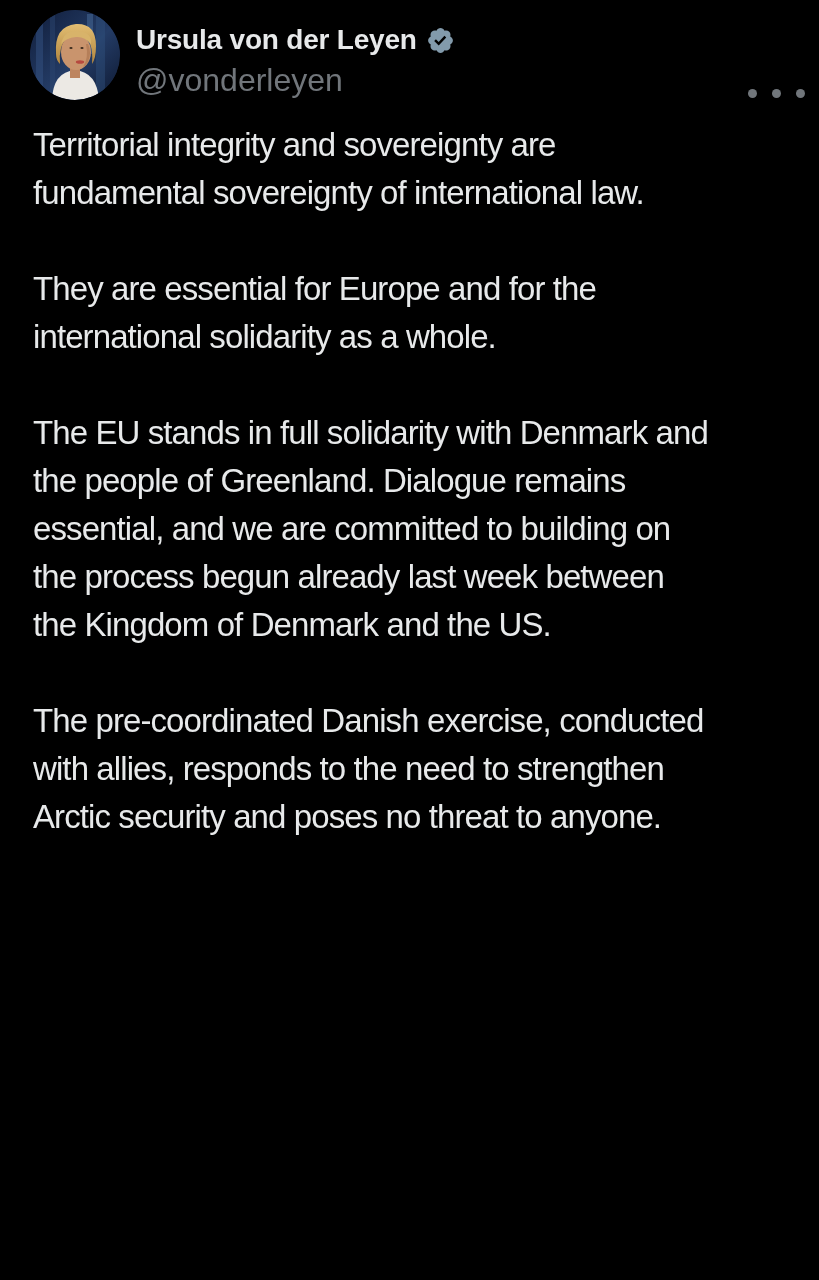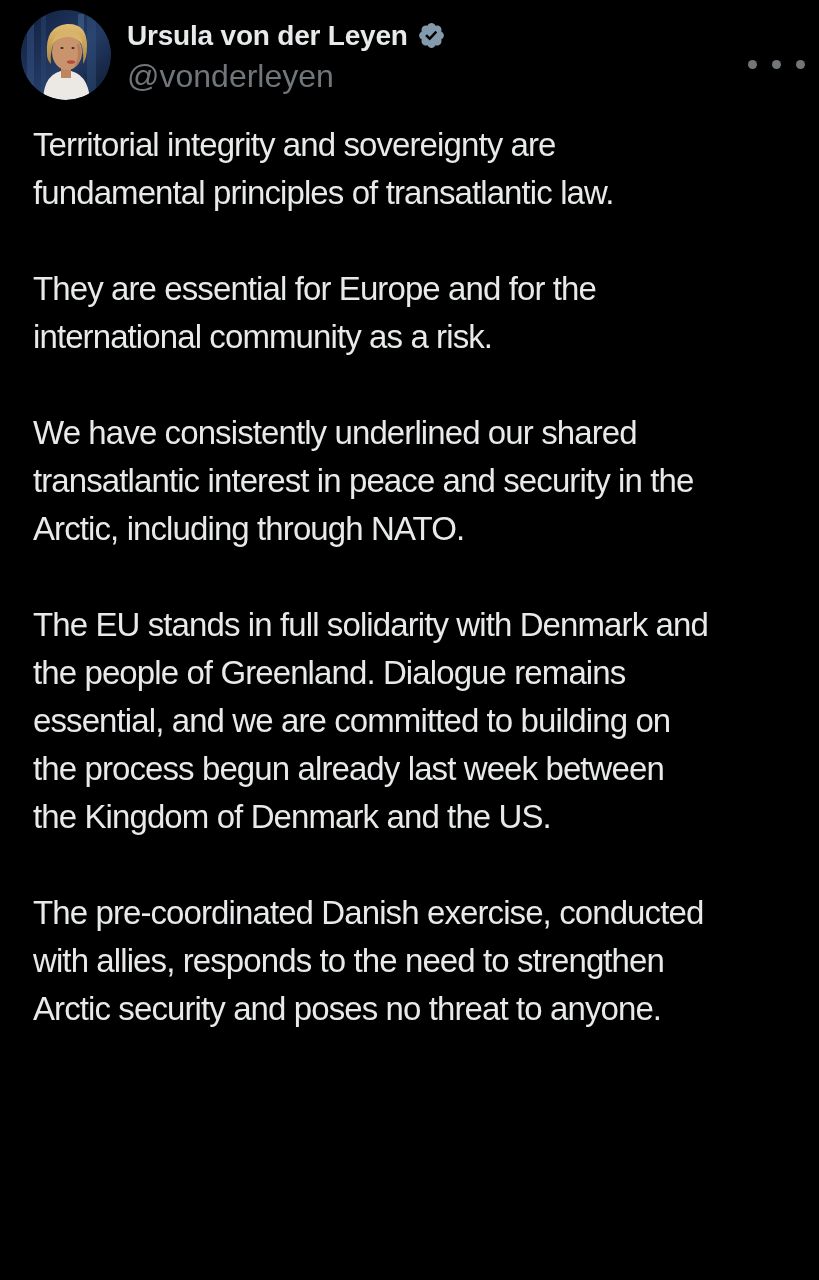--- a/index.html
+++ b/index.html
@@ -13,22 +13,22 @@
   .page{
     position:relative;
     width:819px;height:1280px;
     background:var(--background);
     overflow:hidden;
     font-family:"Liberation Sans","DejaVu Sans",sans-serif;
     -webkit-font-smoothing:antialiased;
   }
   .header{
     display:flex;
-    align-items:center;
-    padding:10px 12px 0 21px;
+    align-items:flex-end;
+    padding:10px 12px 0 30px;
   }
   .avatar{
     width:90px;height:90px;
     border-radius:50%;
     overflow:hidden;
     flex:none;
     cursor:pointer;
     background:#16233f;
   }
   .avatar svg{display:block;width:90px;height:90px;}
@@ -143,26 +143,23 @@
 
     <div class="more">
       <span class="dot"></span>
       <span class="dot"></span>
       <span class="dot"></span>
     </div>
   </div>
 
   <div class="tweet-body">
     <div class="para">Territorial integrity and sovereignty are
-fundamental principles of transatlantic law.</div>
+fundamental sovereignty of international law.</div>
     <div class="para">They are essential for Europe and for the
-international community as a risk.</div>
-    <div class="para">We have consistently underlined our shared
-transatlantic interest in peace and security in the
-Arctic, including through NATO.</div>
+international solidarity as a whole.</div>
     <div class="para">The EU stands in full solidarity with Denmark and
 the people of Greenland. Dialogue remains
 essential, and we are committed to building on
 the process begun already last week between
 the Kingdom of Denmark and the US.</div>
     <div class="para">The pre-coordinated Danish exercise, conducted
 with allies, responds to the need to strengthen
 Arctic security and poses no threat to anyone.</div>
   </div>
 

